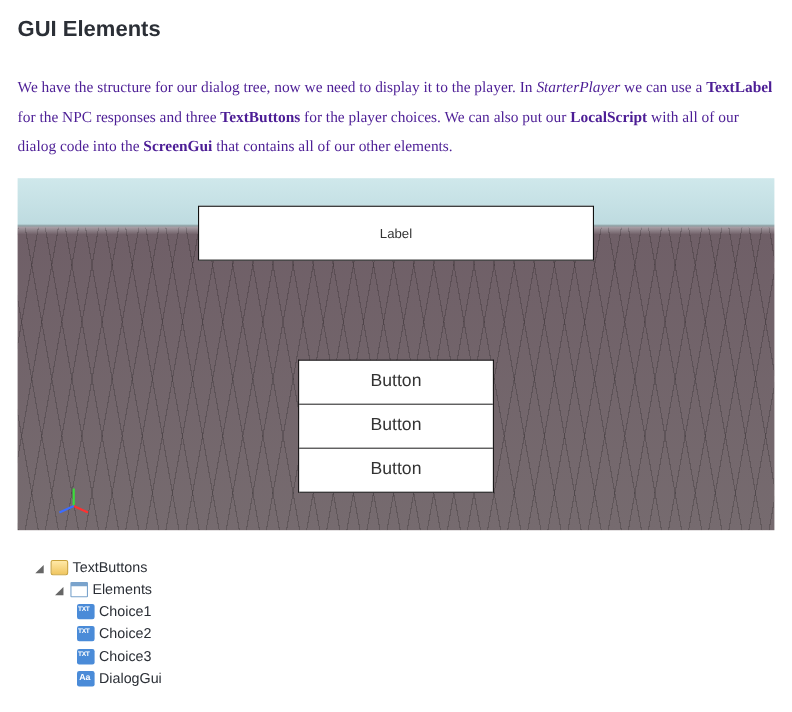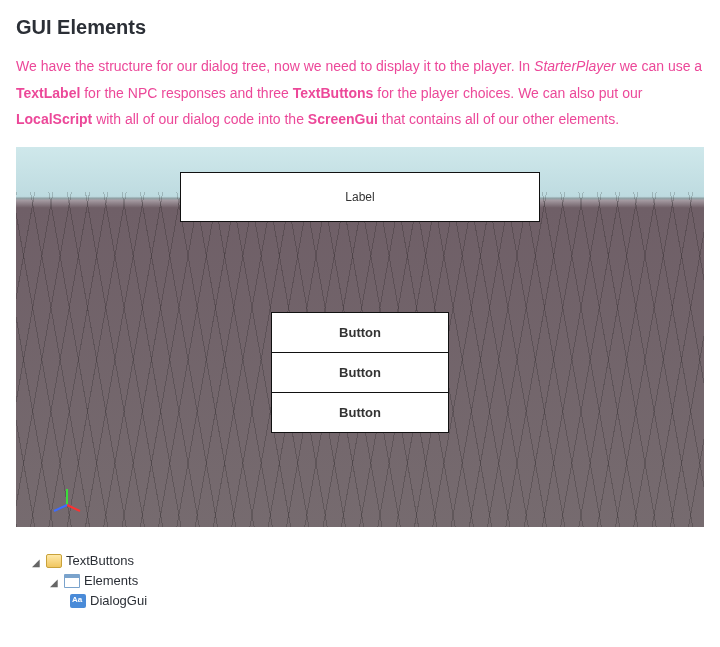--- a/index.html
+++ b/index.html
@@ -11,34 +11,35 @@
       font-family: 'Helvetica Neue', Arial, sans-serif;
       background: #fff;
       color: #333;
       padding: 16px 16px 24px 16px;
       width: 720px;
     }
     h2 {
       font-size: 20px;
       font-weight: 700;
       color: #2b2f36;
-      margin-bottom: 14px;
+      margin-bottom: 29px;
     }
     .intro {
       font-size: 14px;
       line-height: 1.9;
-      color: #ec4899;
+      color: #4c1d95;
       margin-bottom: 14px;
+      font-family: Liberation Serif, serif;
     }
     .intro em { font-style: italic; }
     .intro b { font-weight: 700; }
     .game-view {
       position: relative;
       width: 688px;
-      height: 380px;
+      height: 320px;
       overflow: hidden;
       margin-bottom: 24px;
       background: linear-gradient(to bottom,
         #cfe8eb 0%,
         #bedbe0 13%,
         #8fa1a5 13.5%,
         #a59ba2 14%,
         #6f5f67 16%,
         #766b6f 100%);
     }
@@ -77,23 +78,22 @@
       border: 1px solid #111;
       border-bottom: none;
     }
     .ui-button {
       height: 40px;
       background: #fff;
       border-bottom: 1px solid #111;
       display: flex;
       align-items: center;
       justify-content: center;
-      font-size: 13px;
+      font-size: 16px;
       color: #333;
-      font-weight: bold;
     }
     .axis-gizmo {
       position: absolute;
       bottom: 12px;
       left: 36px;
       width: 30px;
       height: 30px;
     }
     .tree {
       font-size: 13px;
@@ -206,16 +206,28 @@
     <span class="arrow">◢</span>
     <span class="icon folder-icon"></span>
     <span>TextButtons</span>
   </div>
   <div class="tree-row l2">
     <span class="arrow">◢</span>
     <span class="icon window-icon"></span>
     <span>Elements</span>
   </div>
   <div class="tree-row l3">
+    <span class="icon txt-btn-icon"></span>
+    <span>Choice1</span>
+  </div>
+  <div class="tree-row l3">
+    <span class="icon txt-btn-icon"></span>
+    <span>Choice2</span>
+  </div>
+  <div class="tree-row l3">
+    <span class="icon txt-btn-icon"></span>
+    <span>Choice3</span>
+  </div>
+  <div class="tree-row l3">
     <span class="icon label-icon"></span>
     <span>DialogGui</span>
   </div>
 </div>
 
 </body></html>

